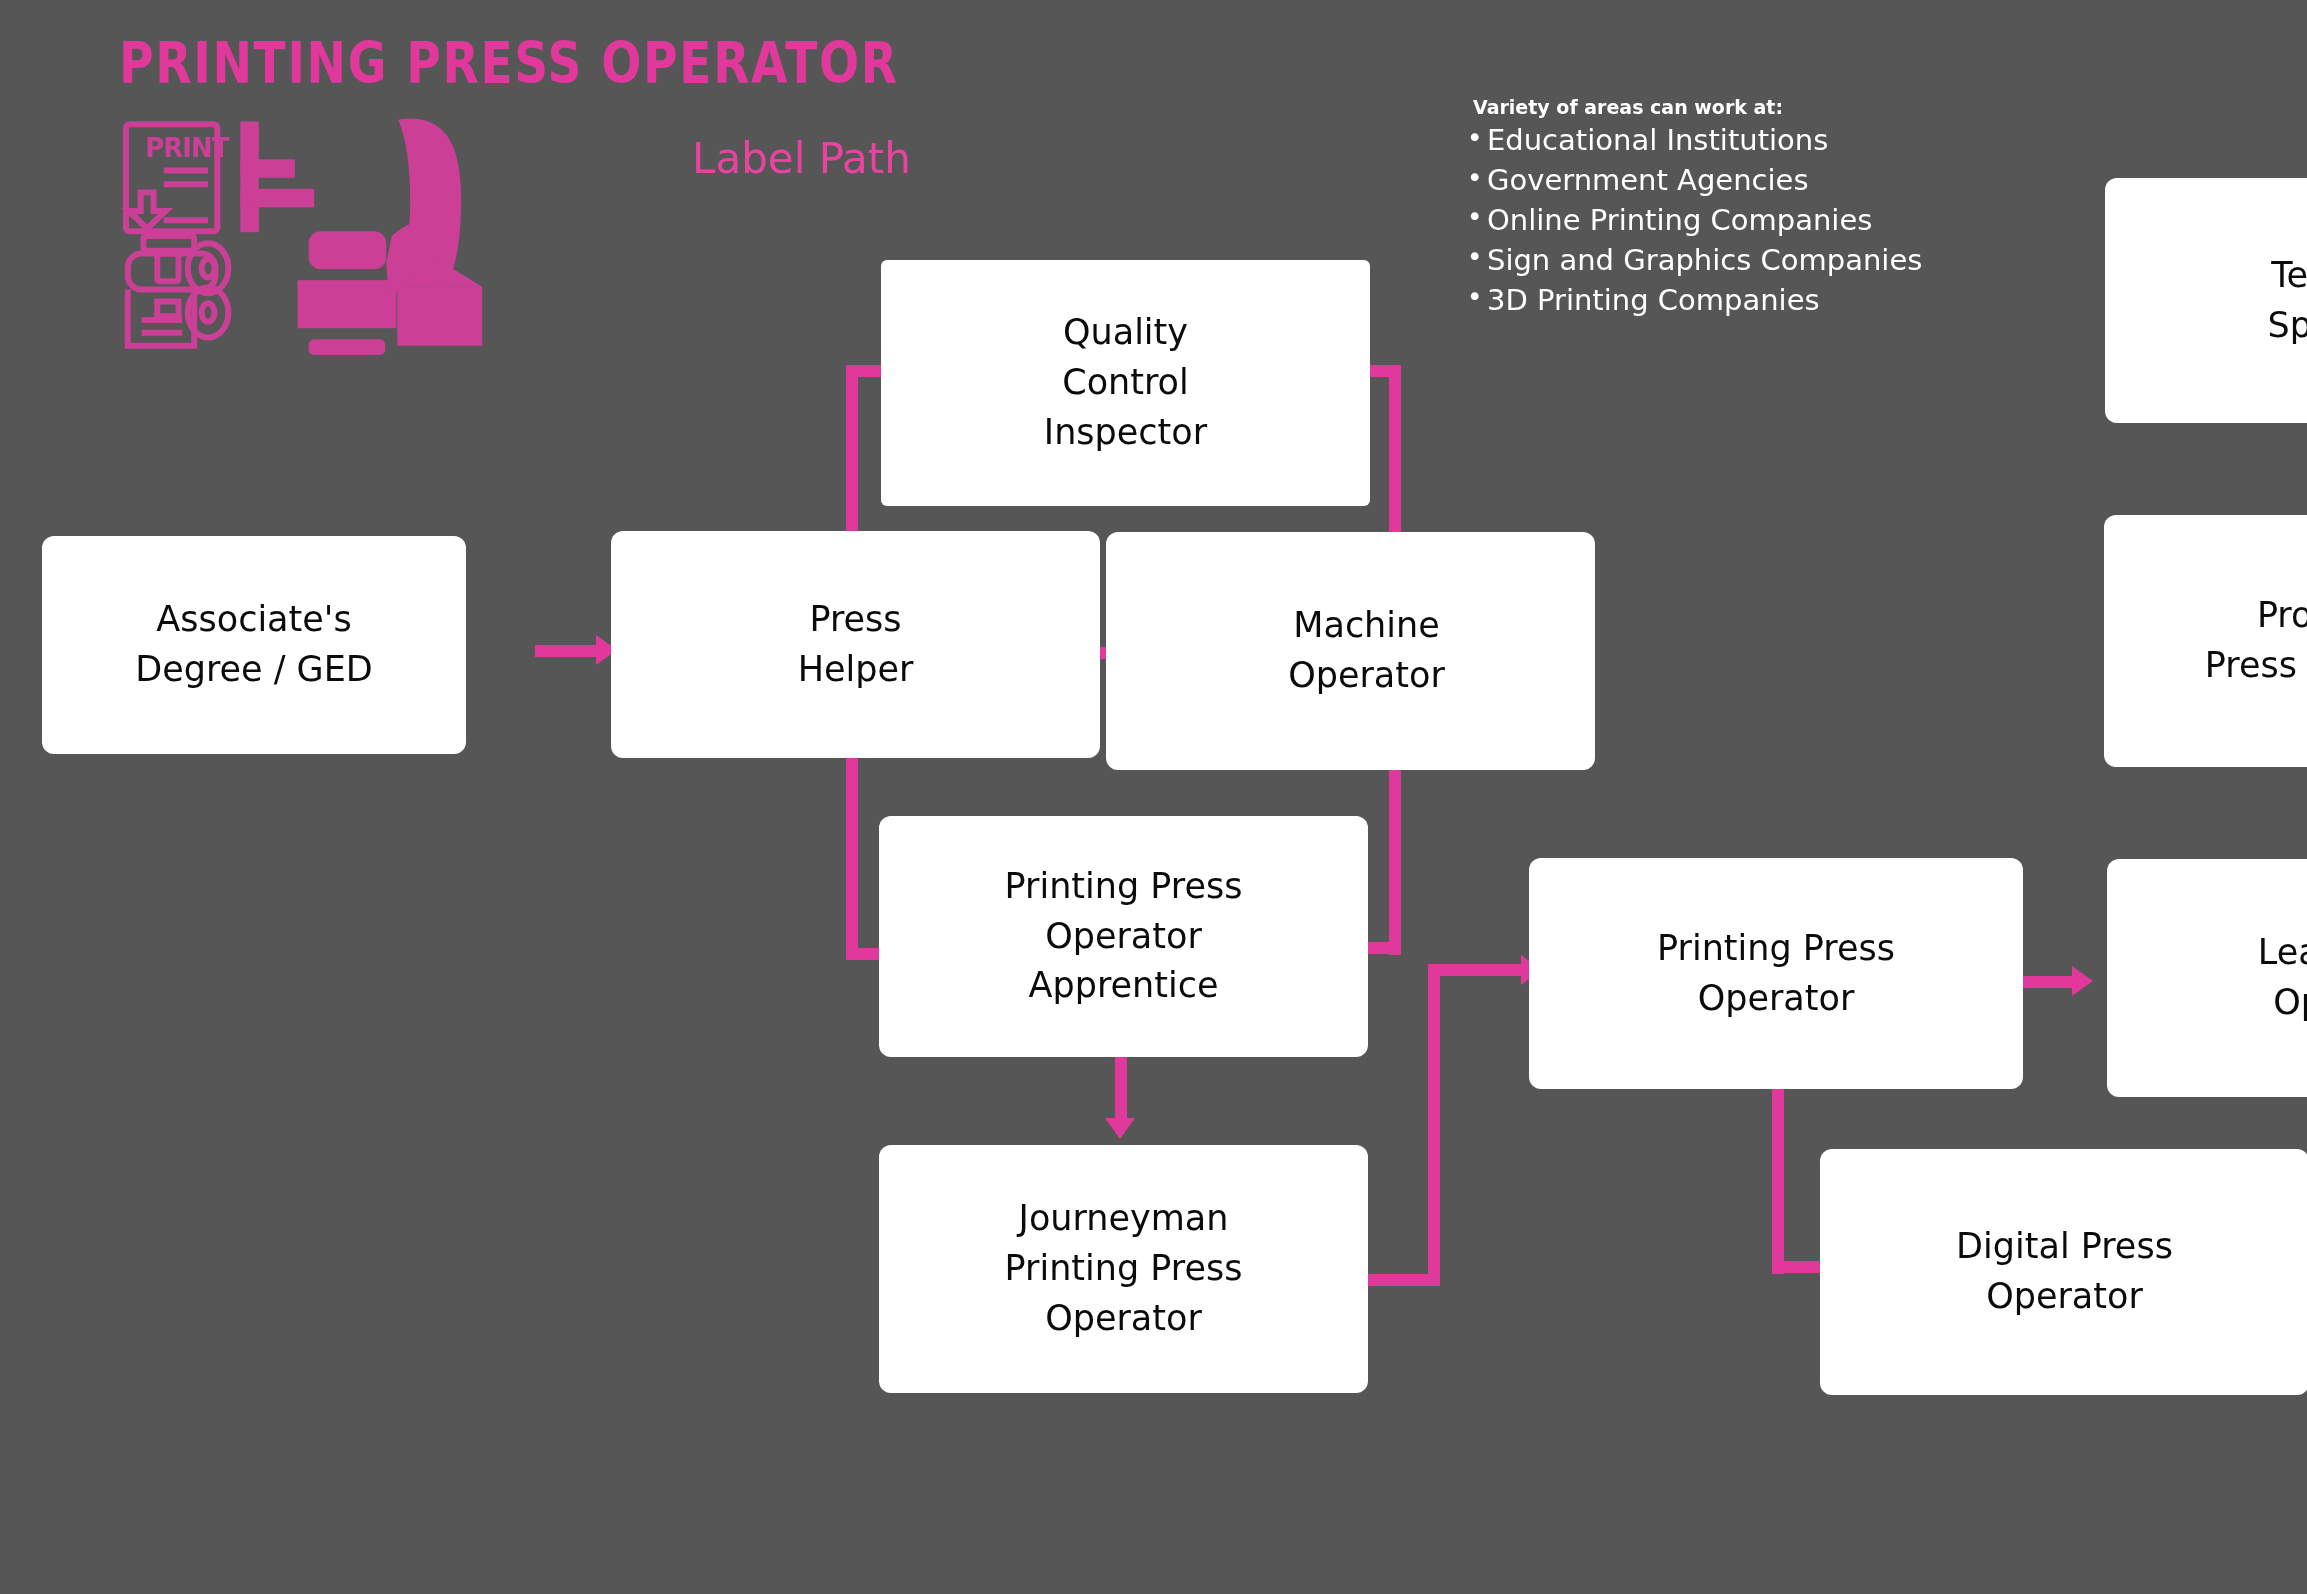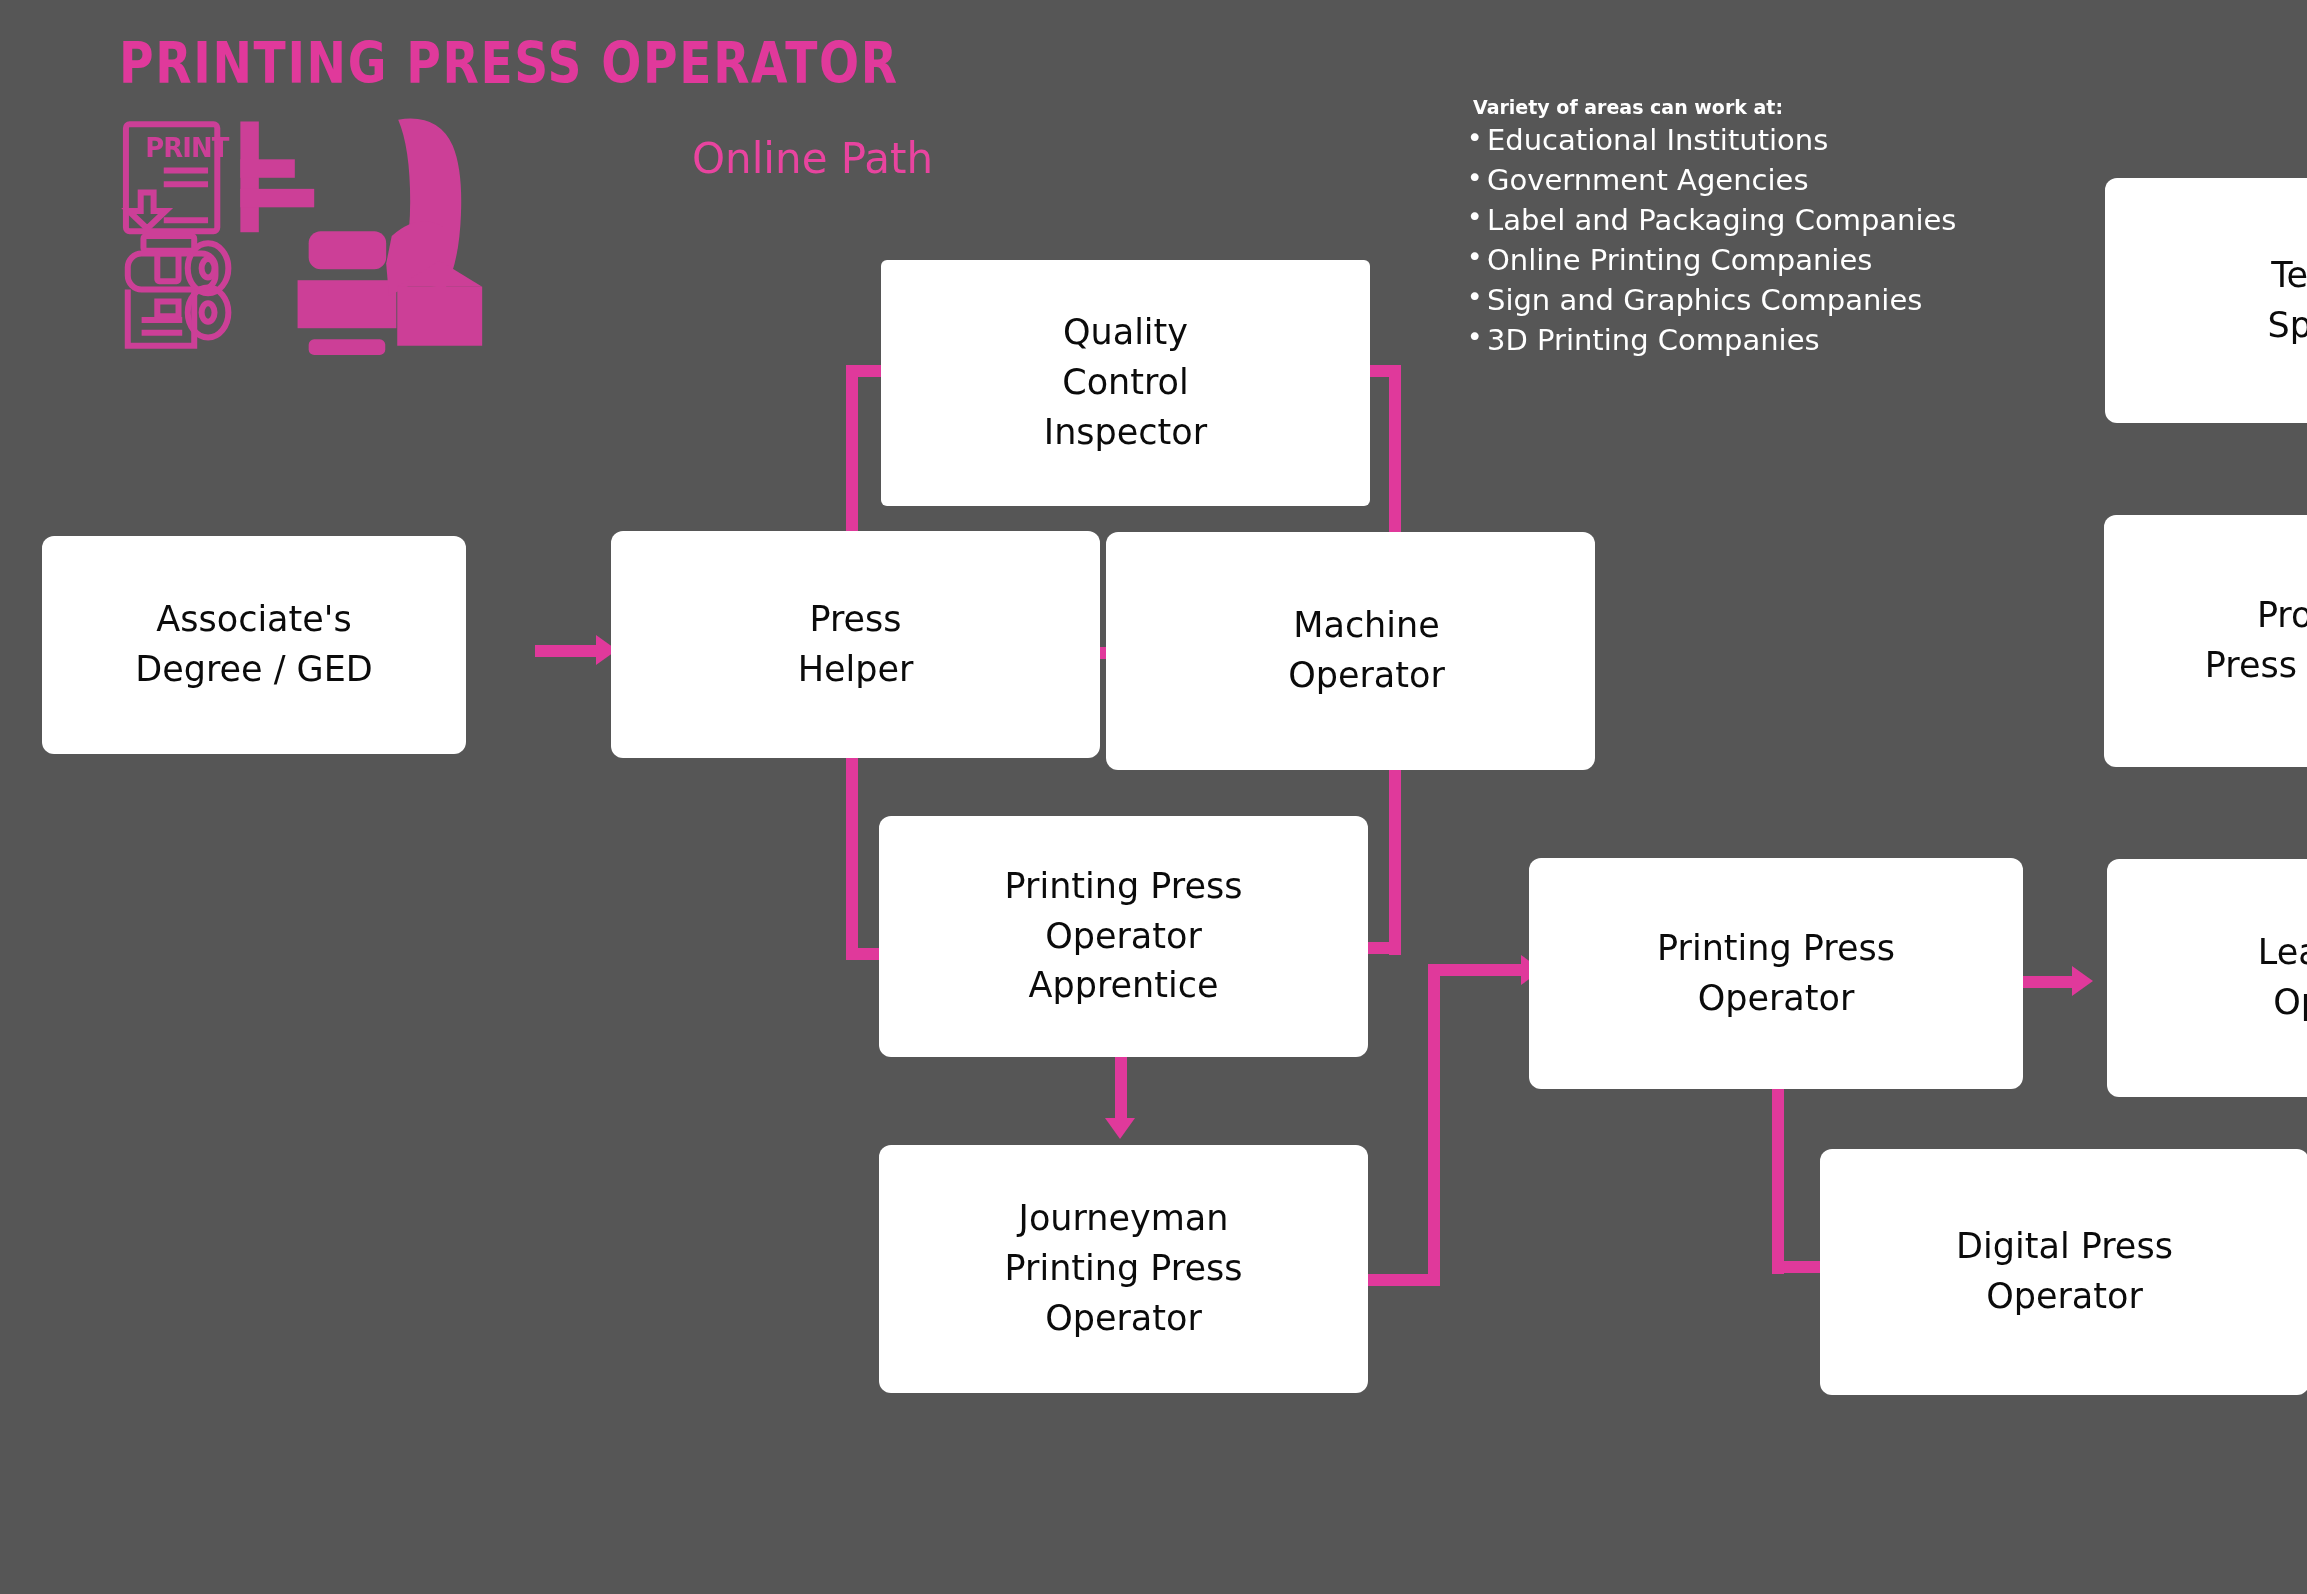--- a/index.html
+++ b/index.html
@@ -71,21 +71,21 @@
   .arrow{position:absolute;width:0;height:0;z-index:3;}
   .ar-right{border-top:15.7px solid transparent;border-bottom:15.7px solid transparent;border-left:21px solid #E0399B;}
   .ar-down{border-left:15.7px solid transparent;border-right:15.7px solid transparent;border-top:21px solid #E0399B;}
 </style>
 </head>
 <body>
 
 <div id="canvas">
 
   <div id="title">PRINTING PRESS OPERATOR</div>
-  <div id="subtitle">Online Path</div>
+  <div id="subtitle">Label Path</div>
 
   <div id="illustration">
     <svg viewBox="0 0 960 520" width="443" height="240" xmlns="http://www.w3.org/2000/svg">
       <g fill="none" stroke="#CC3F97" stroke-width="13">
         <rect x="28" y="20" width="198" height="232" rx="8"></rect>
         <path d="M60 168 L60 208 L34 208 L74 246 L114 208 L88 208 L88 168 Z"></path>
         <line x1="110" y1="120" x2="206" y2="120"></line>
         <line x1="110" y1="150" x2="206" y2="150"></line>
         <line x1="110" y1="228" x2="206" y2="228"></line>
       </g>
@@ -118,21 +118,20 @@
         <path d="M616 372 L708 316 L800 372 Z"></path>
       </g>
     </svg>
   </div>
 
   <div id="areas">
     <div class="heading">Variety of areas can work at:</div>
     <ul>
       <li>Educational Institutions</li>
       <li>Government Agencies</li>
-      <li>Label and Packaging Companies</li>
       <li>Online Printing Companies</li>
       <li>Sign and Graphics Companies</li>
       <li>3D Printing Companies</li>
     </ul>
   </div>
 
   <div class="ln" style="left:535px;top:645px;width:66px;height:12px;"></div>
   <div class="arrow ar-right" style="left:596px;top:635px;"></div>
 
   <div class="ln" style="left:846px;top:365px;width:12px;height:595px;"></div>

